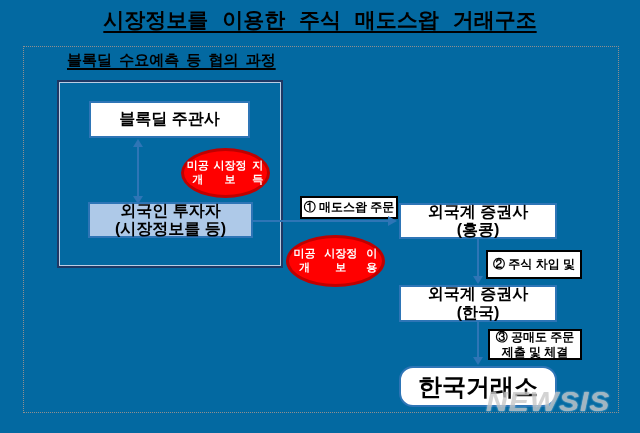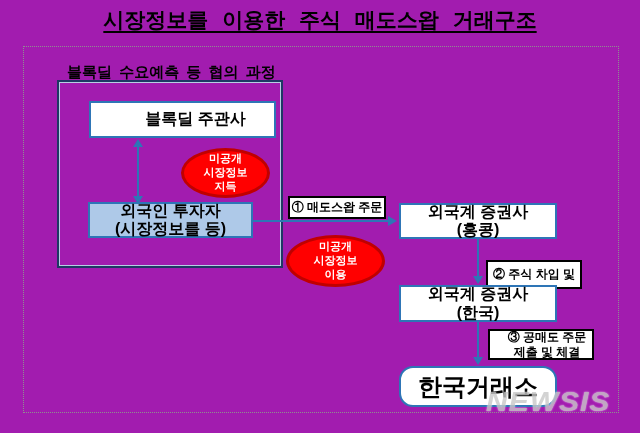--- a/index.html
+++ b/index.html
@@ -1,74 +1,74 @@
 <!DOCTYPE html>
 <html><head>
 <meta charset="utf-8">
 <style>
   html,body{margin:0;padding:0;background:#ffffff;}
   #canvas{
-    position:relative;width:640px;height:433px;background:#a21caf;overflow:hidden;
+    position:relative;width:640px;height:433px;background:#0369a1;overflow:hidden;
     font-family:"Liberation Sans",sans-serif;color:#000;
   }
   .abs{position:absolute;}
 
   
   .title{
     left:0;top:6px;width:640px;text-align:center;
     font-size:21px;font-weight:bold;word-spacing:8px;
     text-decoration:underline;text-decoration-thickness:2px;text-underline-offset:4px;
   }
 
   
   .outer-frame{
     left:23px;top:46px;width:594px;height:365px;
     border:1px dotted #8f8f8f;background:transparent;
   }
 
   
   .group-label{
-    left:67px;top:63px;font-size:15px;font-weight:bold;word-spacing:3px;
+    left:67px;top:51px;font-size:15px;font-weight:bold;word-spacing:3px;
     text-decoration:underline;text-decoration-thickness:2px;text-underline-offset:3px;
   }
   .inner-box{
     left:57px;top:80px;width:222px;height:184px;
     border:2px solid #1F3864;box-shadow:inset 0 0 0 1px #b9cde4;
   }
 
   
   .node{
     background:#ffffff;border:2px solid #2E75B6;
     display:flex;flex-direction:column;align-items:center;justify-content:center;
     text-align:center;font-weight:bold;font-size:16px;line-height:1.15;
   }
-  .node-arranger{left:89px;top:101px;width:157px;height:33px;padding-left:26px;}
+  .node-arranger{left:89px;top:101px;width:157px;height:33px;}
   .node-investor{left:88px;top:202px;width:161px;height:32px;background:#AEC9E8;}
   .node-broker-hk{left:399px;top:203px;width:154px;height:32px;}
   .node-broker-kr{left:399px;top:285px;width:154px;height:33px;}
   .node-exchange{left:399px;top:366px;width:154px;height:37px;font-size:24px;border-radius:14px;}
 
   
   .ellipse{
     background:#FF0000;border:3px solid #C00000;border-radius:50%;
     color:#ffffff;font-weight:bold;font-size:11px;line-height:1.25;
-    display:flex;flex-direction:column;align-items:center;justify-content:center;text-align:center;
+    display:flex;flex-direction:row;align-items:center;justify-content:center;text-align:center;
   }
   .ellipse-acquire{left:181px;top:148px;width:83px;height:44px;}
   .ellipse-use{left:286px;top:235px;width:93px;height:46px;}
 
   
   .step-box{
     background:#ffffff;border:2px solid #000000;
     display:flex;flex-direction:column;align-items:center;justify-content:center;
     text-align:center;font-weight:bold;font-size:12px;line-height:1.2;
   }
-  .step1{left:288px;top:196px;width:94px;height:19px;}
-  .step2{left:486px;top:260px;width:92px;height:25px;gap:29px;}
-  .step3{left:488px;top:329px;width:90px;height:27px;padding-left:12px;}
+  .step1{left:300px;top:196px;width:94px;height:19px;}
+  .step2{left:486px;top:250px;width:92px;height:25px;gap:29px;}
+  .step3{left:488px;top:329px;width:90px;height:27px;}
 
   
   .shaft{background:#2E75B6;}
   .shaft-v{width:2px;}
   .shaft-h{height:2px;}
   .head{width:0;height:0;}
   .head-up{border-left:5px solid transparent;border-right:5px solid transparent;border-bottom:8px solid #2E75B6;}
   .head-down{border-left:5px solid transparent;border-right:5px solid transparent;border-top:8px solid #2E75B6;}
   .head-right{border-top:5px solid transparent;border-bottom:5px solid transparent;border-left:9px solid #2E75B6;}
 

